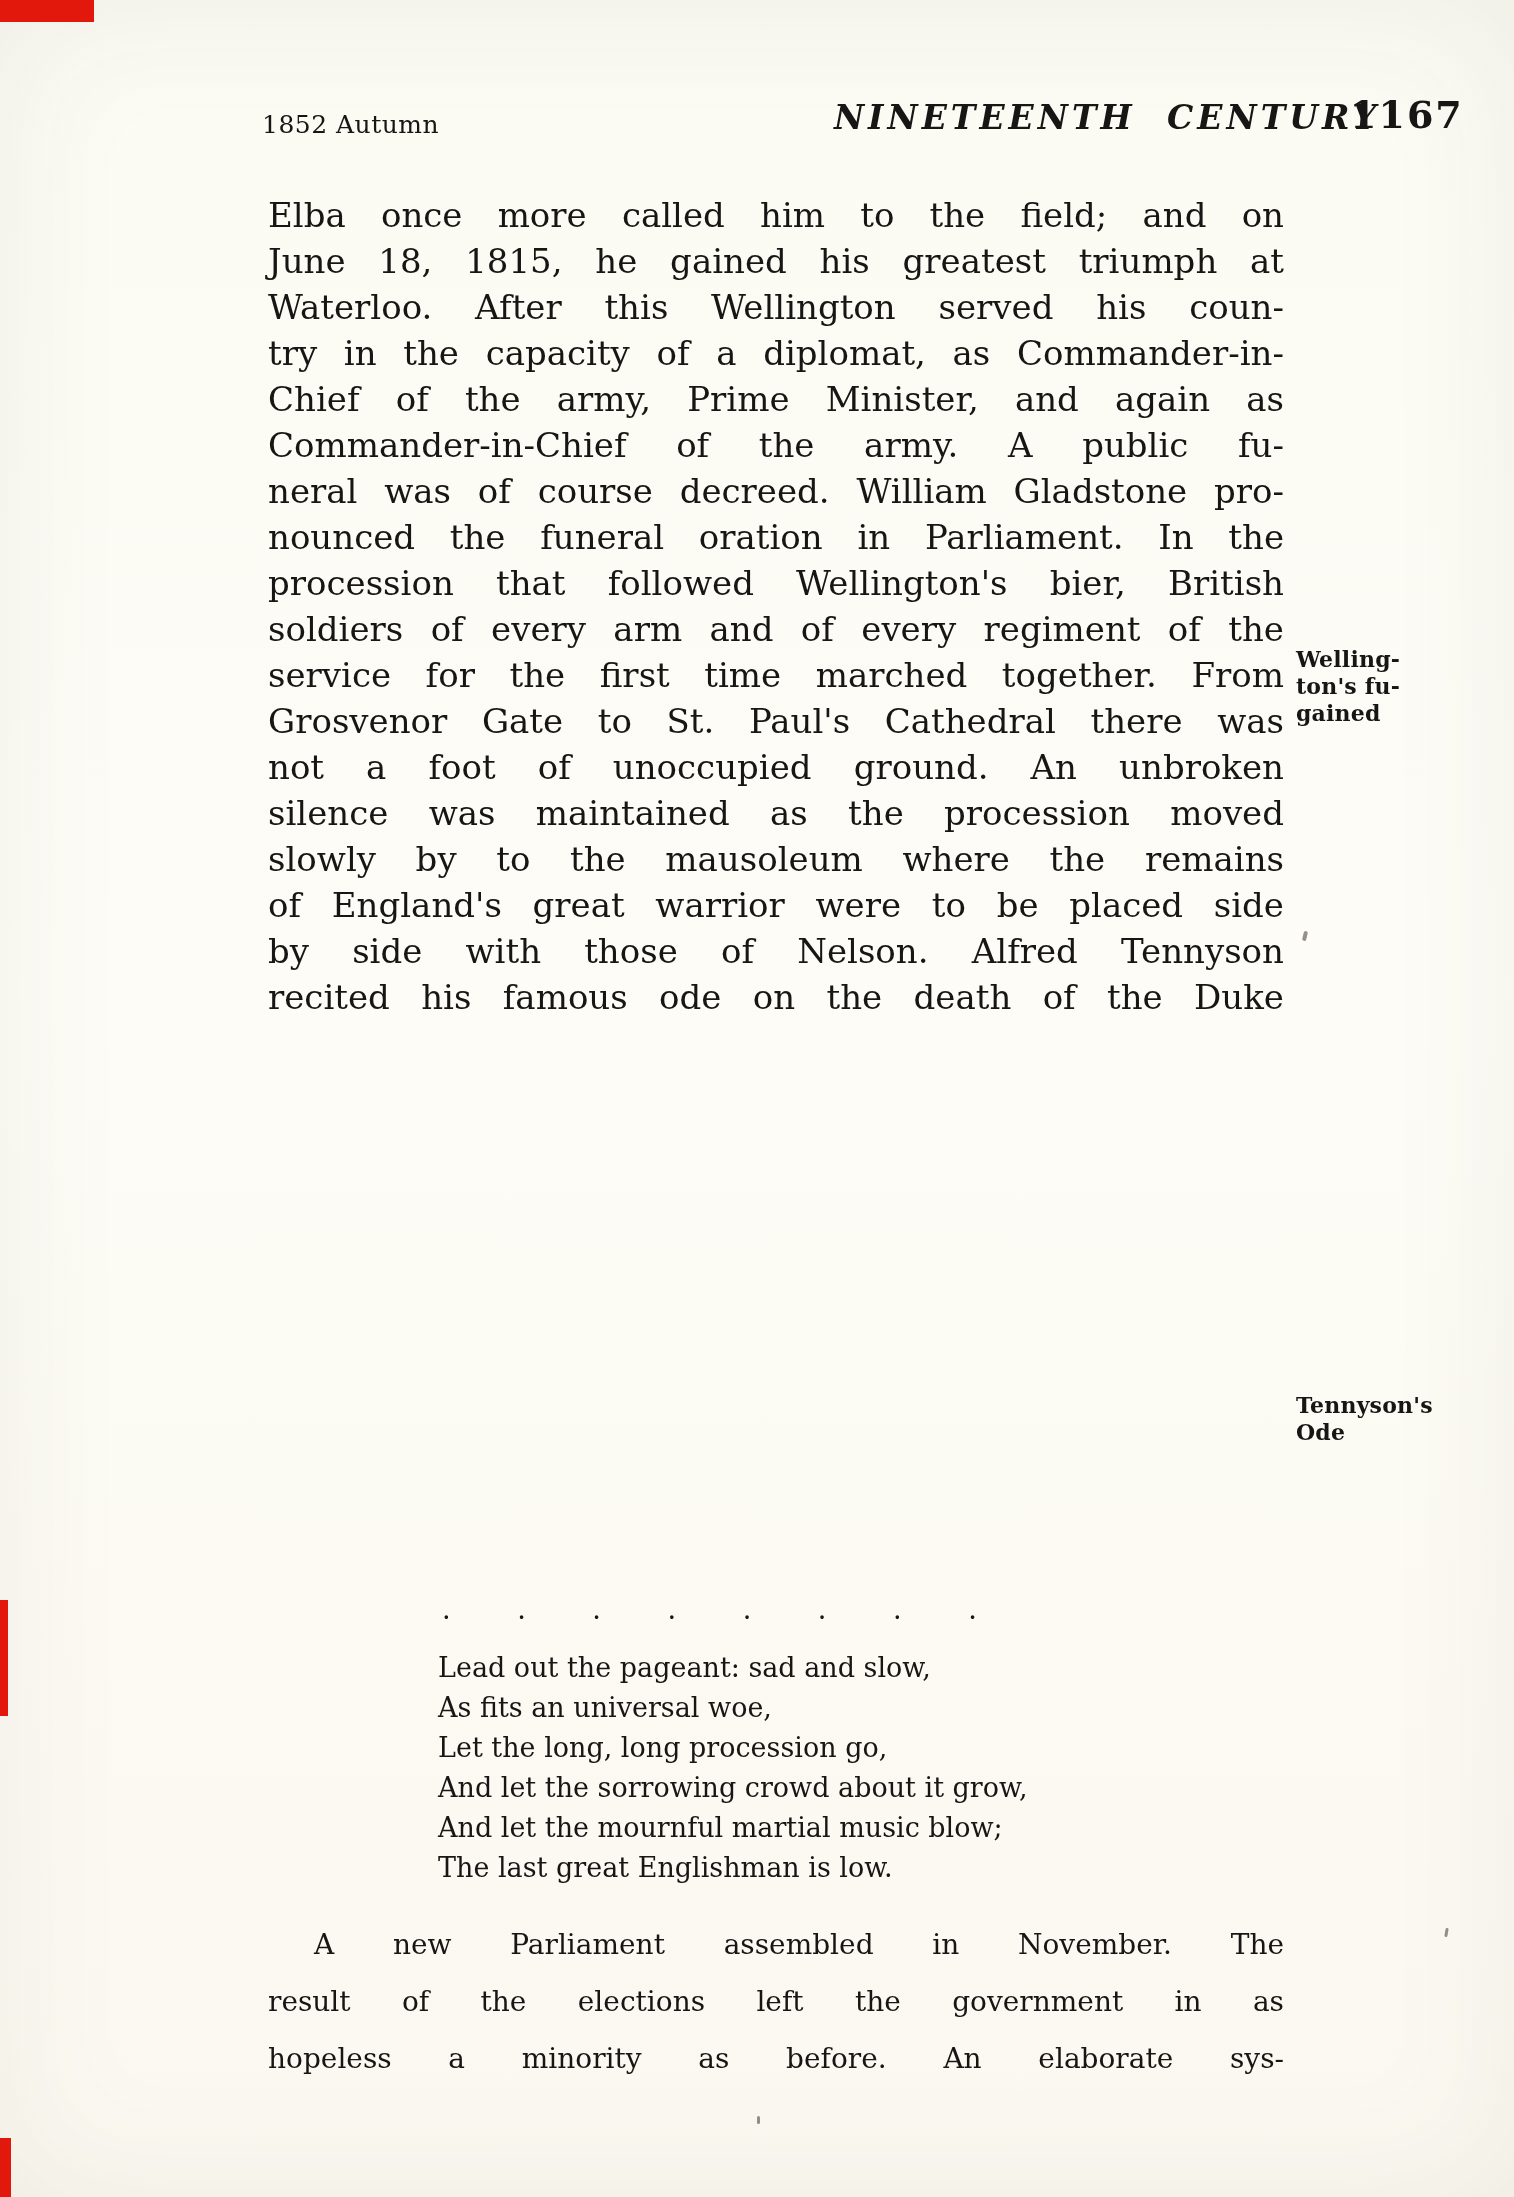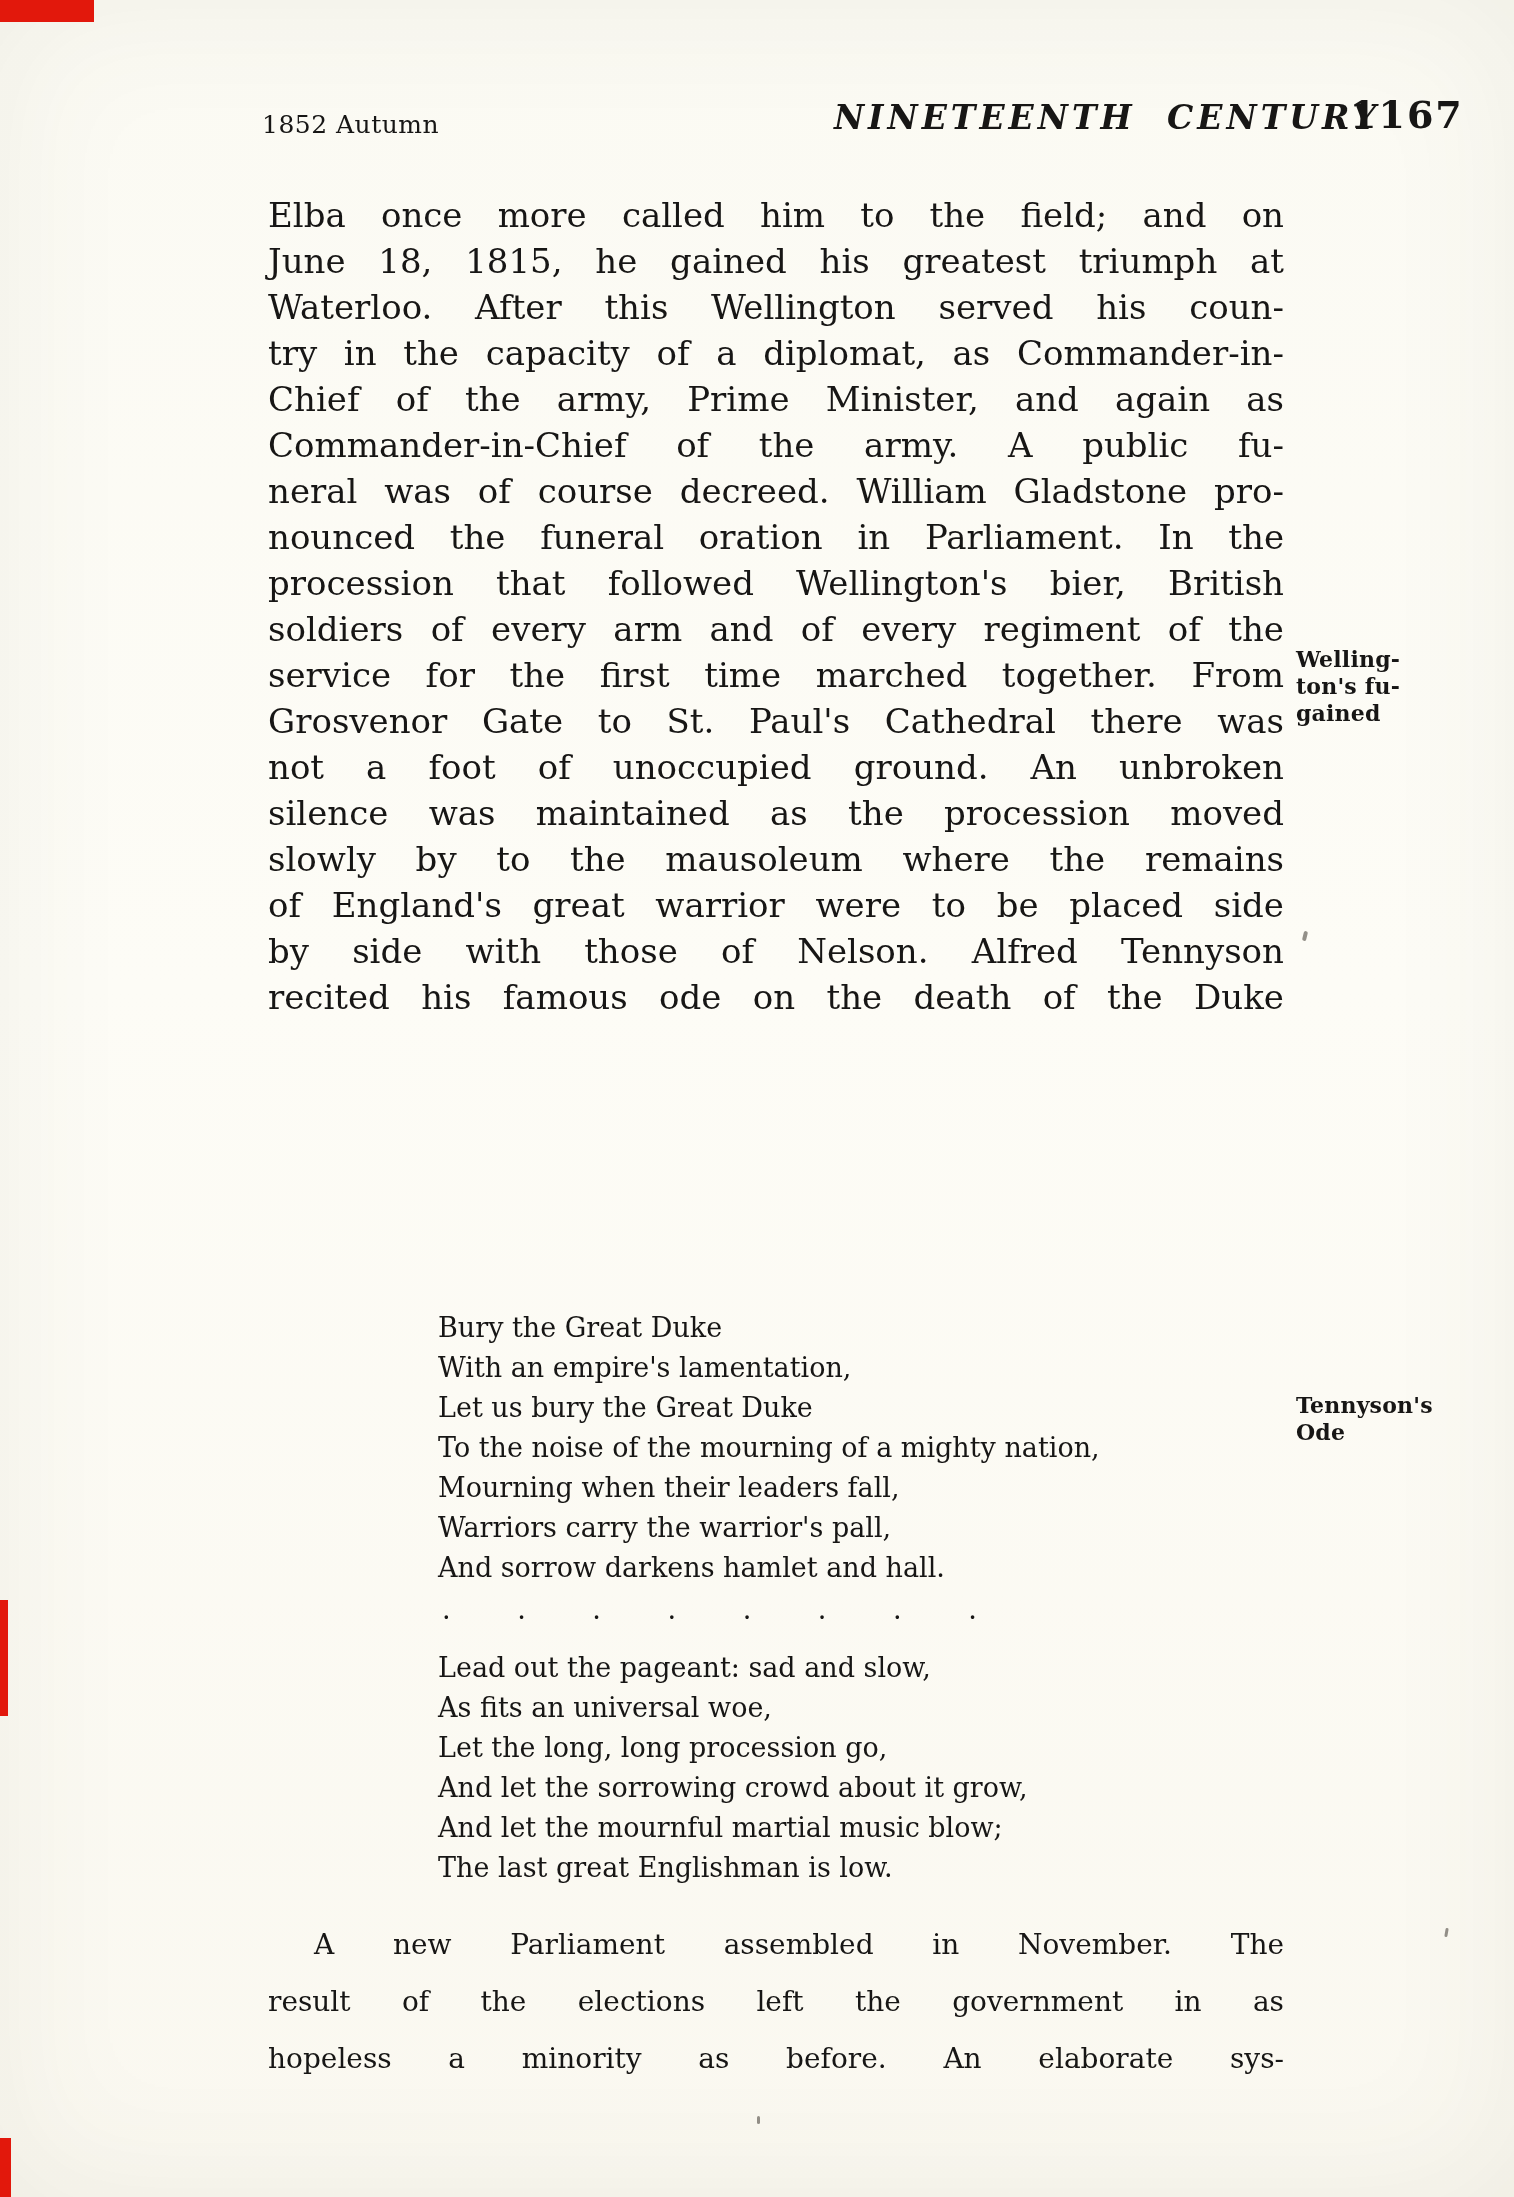--- a/index.html
+++ b/index.html
@@ -156,27 +156,20 @@
 silence was maintained as the procession moved
 slowly by to the mausoleum where the remains
 of England's great warrior were to be placed side
 by side with those of Nelson. Alfred Tennyson
 recited his famous ode on the death of the Duke</div>
 
   <div class="mnote mnote1">Welling-
 ton's fu-
 gained</div>
 
-  <div class="poem stanza1">Bury the Great Duke
-With an empire's lamentation,
-Let us bury the Great Duke
-To the noise of the mourning of a mighty nation,
-Mourning when their leaders fall,
-Warriors carry the warrior's pall,
-And sorrow darkens hamlet and hall.</div>
   <div class="mnote mnote2">Tennyson's
 Ode</div>
   <div class="dots">. . . . . . . .</div>
   <div class="poem stanza2">Lead out the pageant: sad and slow,
 As fits an universal woe,
 Let the long, long procession go,
 And let the sorrowing crowd about it grow,
 And let the mournful martial music blow;
 The last great Englishman is low.</div>
 

